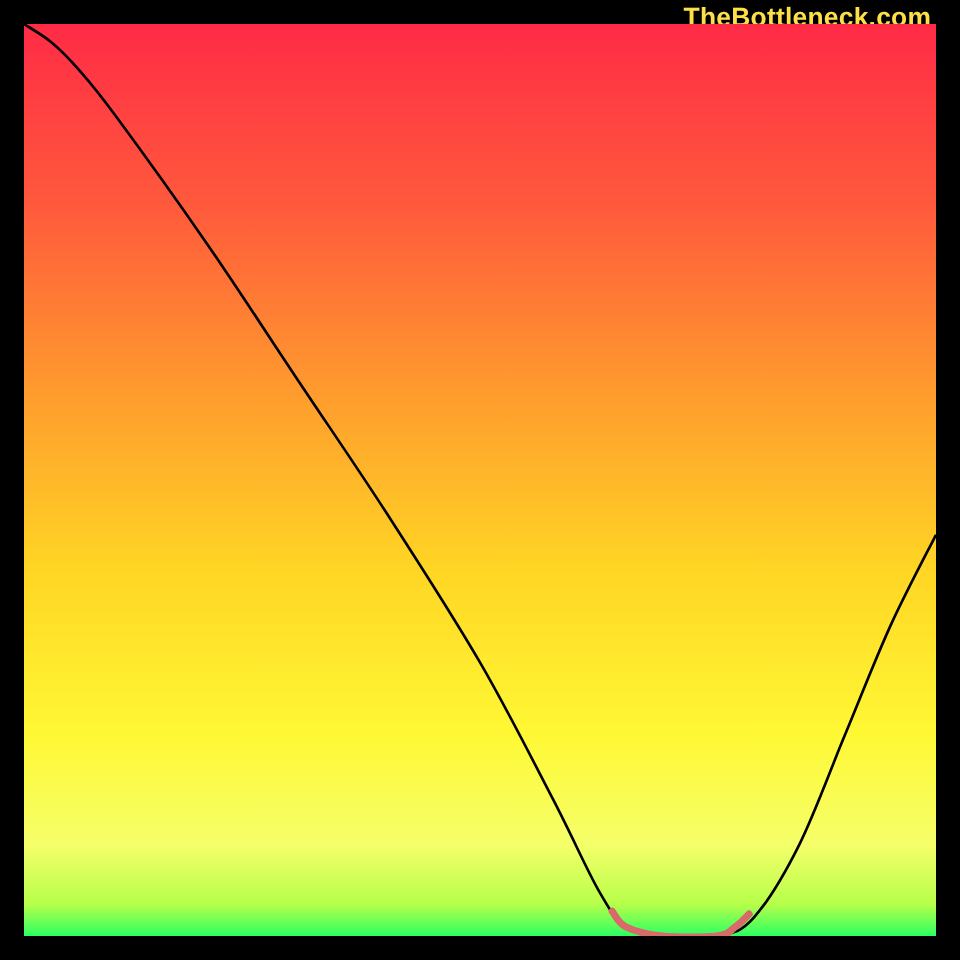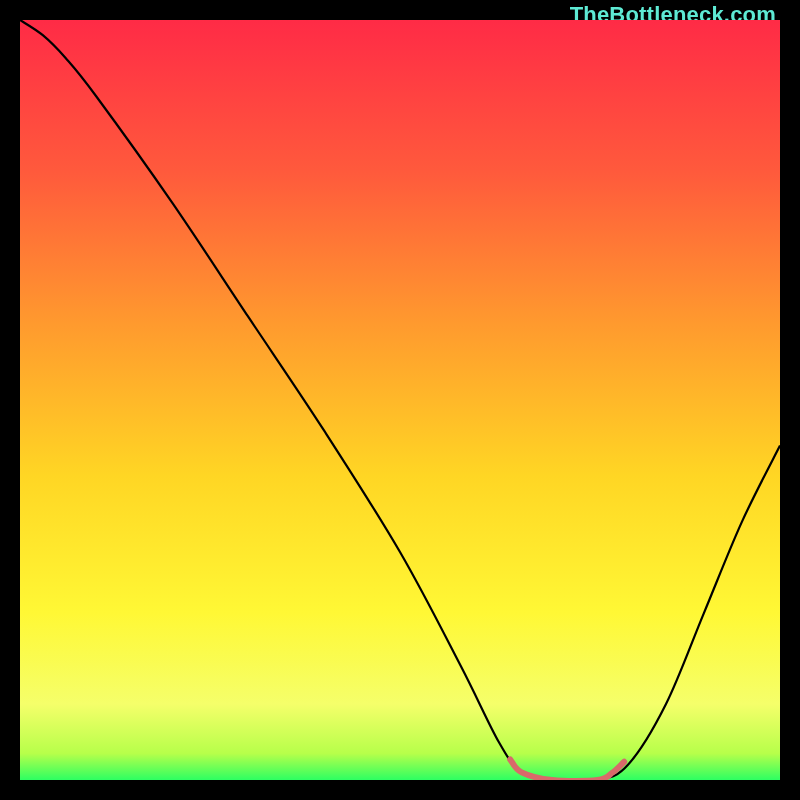--- a/index.html
+++ b/index.html
@@ -23,21 +23,21 @@
     position: absolute;
     left: 0;
     top: 0;
     width: 760px;
     height: 760px;
   }
   .watermark {
     position: absolute;
     top: 2px;
     right: 24px;
-    color: #5eead4;
+    color: #fde047;
     font-size: 22px;
     font-weight: 600;
     letter-spacing: 0.2px;
     user-select: none;
   }
 </style>
 </head>
 <body>
 
 <div class="watermark">TheBottleneck.com</div>

